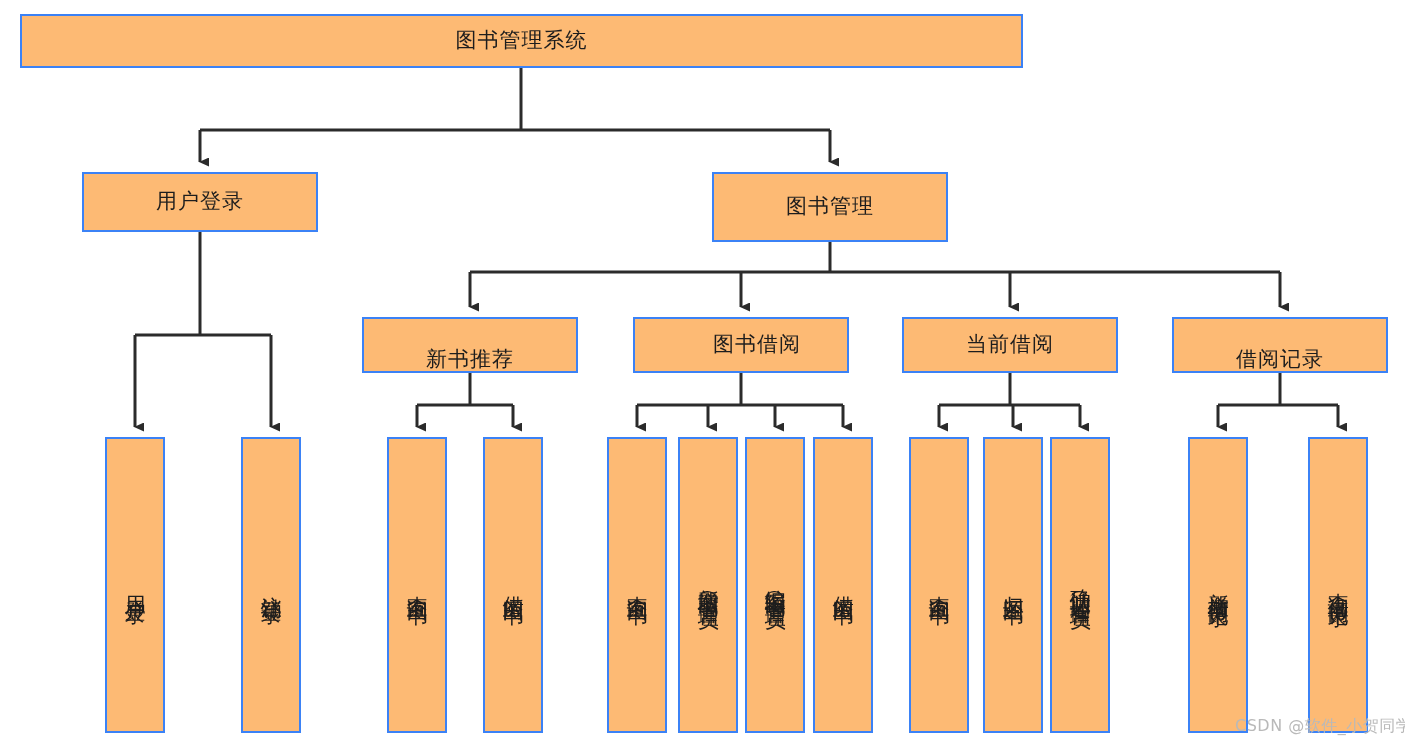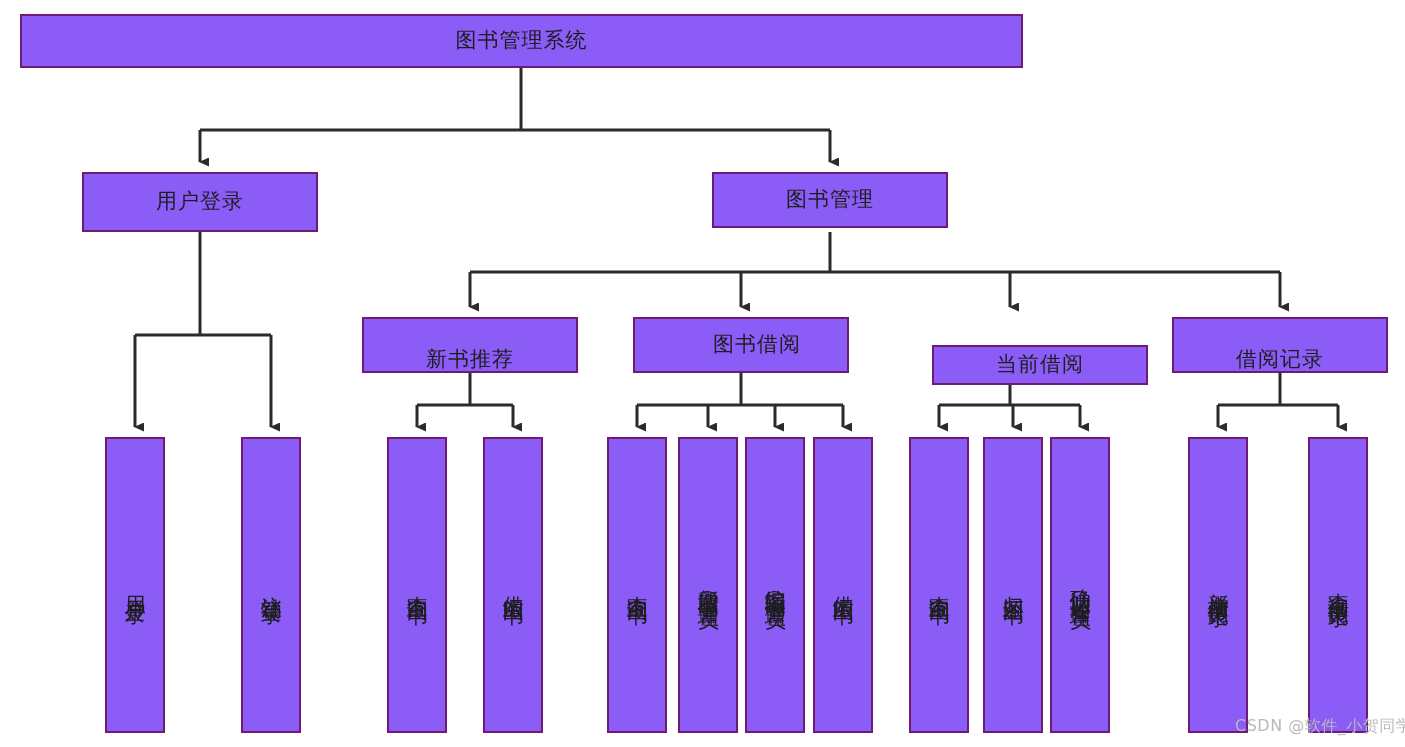--- a/index.html
+++ b/index.html
@@ -22,22 +22,22 @@
     position: absolute;
     left: 0;
     top: 0;
     width: 1405px;
     height: 747px;
     pointer-events: none;
   }
   .node {
     position: absolute;
     box-sizing: border-box;
-    background: #8b5cf6;
-    border: 2px solid #701a75;
+    background: #fdba74;
+    border: 2px solid #3b82f6;
     display: flex;
     align-items: center;
     justify-content: center;
     color: #1d1d1d;
   }
   .node.horiz .node-label {
     font-size: 21px;
     line-height: 1.1;
     letter-spacing: 1px;
     white-space: nowrap;
@@ -120,33 +120,33 @@
   </svg>
 
   <div class="node horiz" style="left:20px; top:14px; width:1003px; height:54px;">
     <span class="node-label">图书管理系统</span>
   </div>
 
   <div class="node horiz" style="left:82px; top:172px; width:236px; height:60px;">
     <span class="node-label">用户登录</span>
   </div>
 
-  <div class="node horiz" style="left:712px; top:172px; width:236px; height:56px;">
+  <div class="node horiz" style="left:712px; top:172px; width:236px; height:70px;">
     <span class="node-label">图书管理</span>
   </div>
 
   <div class="node horiz" style="left:362px; top:317px; width:216px; height:56px;align-items:flex-end;">
     <span class="node-label">新书推荐</span>
   </div>
 
   <div class="node horiz" style="left:633px; top:317px; width:216px; height:56px;padding-left:32px;">
     <span class="node-label">图书借阅</span>
   </div>
 
-  <div class="node horiz" style="left:932px; top:317px; width:216px; height:40px;margin-top:28px;">
+  <div class="node horiz" style="left:902px; top:317px; width:216px; height:56px;">
     <span class="node-label">当前借阅</span>
   </div>
 
   <div class="node horiz" style="left:1172px; top:317px; width:216px; height:56px;align-items:flex-end;">
     <span class="node-label">借阅记录</span>
   </div>
 
   <div class="node vert" style="left:105px; top:437px; width:60px; height:296px;">
     <span class="node-label">用户登录</span>
   </div>

